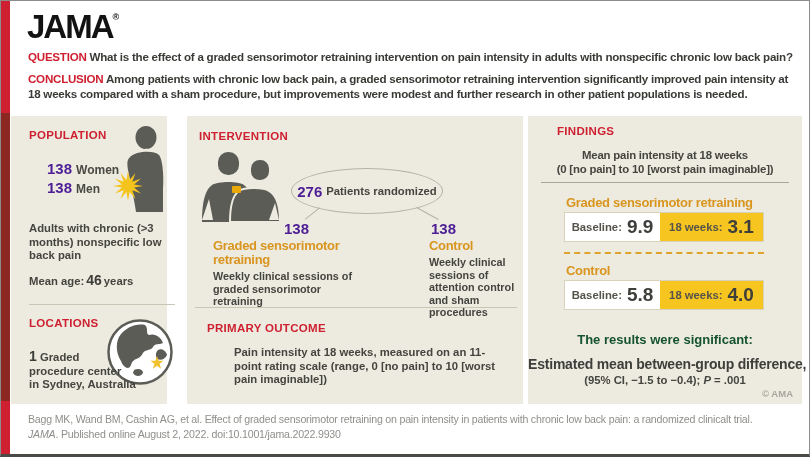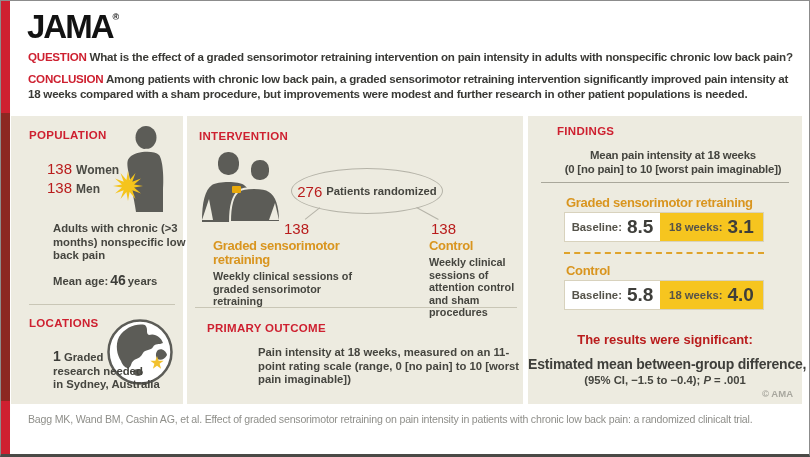--- a/index.html
+++ b/index.html
@@ -17,51 +17,51 @@
   
   .logo { left:26px; top:7px; font-size:33px; font-weight:800; letter-spacing:-2px; color:#121212; }
   .logo sup { font-size:9px; font-weight:700; letter-spacing:0; vertical-align:18px; }
   .qline { left:27px; top:49px; width:778px; white-space:nowrap;
            font-size:11.6px; font-weight:600; letter-spacing:-0.25px; color:#3a3a36; }
   .cline { left:27px; top:71px; width:774px;
            font-size:11.6px; font-weight:600; letter-spacing:-0.25px; color:#3a3a36; line-height:14.5px; }
   .redlbl { color:#CE2030; font-weight:800; }
   
   .panel { background:#EDEBE0; }
-  #panelA { left:10px;  top:115px; width:172px; height:288px; }
+  #panelA { left:10px;  top:115px; width:156px; height:288px; }
   #panelB { left:186px; top:115px; width:336px; height:288px; }
   #panelC { left:527px; top:115px; width:274px; height:288px; }
   .ptitle { font-size:11.5px; font-weight:800; letter-spacing:0.3px; color:#CE2030; }
-  .body-txt { font-size:11.3px; font-weight:600; color:#45453f; line-height:13.5px;margin-left:24px; }
-  .big-num { font-size:15px; font-weight:400; color:#b91c1c; }
+  .body-txt { font-size:11.3px; font-weight:600; color:#45453f; line-height:13.5px; }
+  .big-num { font-size:15px; font-weight:700; color:#4c1d95; }
   .divider { border:none; border-top:1px solid #c9c6b6; height:0; }
   
   .stat { line-height:17px; white-space:nowrap; }
   .stat .lbl { font-size:12px; font-weight:600; color:#4a4a44; margin-left:4px; }
   .age b { font-size:14px; font-weight:800; color:#3c3c38; margin:0 2px; }
   
   .bubble { left:104px; top:52px; width:152px; height:46px; border:1.5px solid #b5b3a8;
             border-radius:50%; display:flex; align-items:center; justify-content:center; gap:4px; }
   .bubble .lbl { font-size:11.3px; font-weight:600; color:#45453f; }
   .conn { height:0; border-top:1.5px solid #b5b3a8; }
   .arm-name { font-size:13px; font-weight:800; letter-spacing:-0.3px; color:#D9951F; line-height:14px; margin-top:2px; }
   .arm-desc { font-size:10.8px; font-weight:600; color:#45453f; line-height:12.5px; margin-top:3px; }
   
-  .f-sub { left:8px; top:32px; width:274px; text-align:center;
+  .f-sub { left:0; top:32px; width:274px; text-align:center;
            font-size:11.4px; font-weight:600; letter-spacing:-0.2px; color:#45453f; line-height:14px; }
   .f-div { left:13px; top:66px; width:248px; border:none; border-top:1px solid #a9a79b; }
   .g-name { font-size:13px; font-weight:800; letter-spacing:-0.3px; color:#D9951F; }
   .score-box { width:200px; height:30px; display:flex; border:1px solid #d8d2bd; background:#ffffff; }
   .score-cell { display:flex; align-items:center; justify-content:center;text-align:center; }
   .score-cell.base { width:95px; }
   .score-cell.wk18 { flex:1; background:#F6C51F; }
   .score-lbl { font-size:11.3px; font-weight:600; color:#55534a; }
   .score-val { font-size:19px; font-weight:800; color:#3e3e3a; margin-left:5px; }
   .dash { border:none; border-top:2px dashed #DFA32B; }
-  .sig { left:0; top:216px; width:274px; text-align:center; font-size:13px; font-weight:700; color:#b91c1c; }
+  .sig { left:0; top:216px; width:274px; text-align:center; font-size:13px; font-weight:700; color:#14532d; }
   .diff { left:0; top:237px; width:274px; text-align:center; white-space:nowrap; }
   .diff .d-lbl { font-size:14px; font-weight:700; letter-spacing:-0.2px; color:#3e3e3a; }
   .diff .d-val { font-size:19.5px; font-weight:800; color:#3e3e3a; margin-left:18px; vertical-align:-2px; }
   .ci { left:0; top:258px; width:274px; text-align:center; font-size:11.3px; font-weight:600; color:#45453f; }
   .ama { right:9px; top:272px; font-size:9.5px; font-weight:600; color:#a8a79e; }
   
   .cite { left:27px; font-size:10.6px; font-weight:500; letter-spacing:-0.2px; color:#8f8f8a; white-space:nowrap; }
   svg { overflow:visible; display:block; }
 </style>
 </head>
@@ -111,21 +111,21 @@
     <svg class="abs" style="left:94px; top:201px;" width="70" height="70" viewBox="0 0 70 70">
       <circle cx="35" cy="35" r="31.5" fill="#ffffff" stroke="#5C5C57" stroke-width="2.5"></circle>
       <path fill="#5C5C57" d="M14 20 C20 10 32 6 40 8 C44 12 40 16 44 18 C50 16 56 20 58 26 C54 28 50 26 48 30 C46 34 40 32 38 36 C34 44 28 40 26 48 C24 54 18 50 16 44 C12 38 10 28 14 20 Z"></path>
       <path fill="#5C5C57" d="M53 33 C57 31 61 34 62 38 C60 42 56 44 52 42 C50 38 51 35 53 33 Z"></path>
       <path fill="#5C5C57" d="M29 53 C33 51 38 52 38 56 C36 60 30 60 28 56 Z"></path>
       <polygon fill="#F2C12E" transform="translate(52,46)" points="0,-7 1.6,-2.2 6.7,-2.2 2.6,0.8 4.1,5.7 0,2.8 -4.1,5.7 -2.6,0.8 -6.7,-2.2 -1.6,-2.2"></polygon>
     </svg>
 
     <div class="abs body-txt" style="left:18px; top:234px;">
       <div><b style="font-size:14px; color:#3c3c38;">1</b> <span>Graded</span></div>
-      <div>research needed</div>
+      <div>procedure center</div>
       <div>in Sydney, Australia</div>
     </div>
   </div>
 
   <div id="panelB" class="abs panel">
     <div class="abs ptitle" style="left:12px; top:14px;">INTERVENTION</div>
 
     <svg class="abs" style="left:12px; top:36px;" width="84" height="70" viewBox="0 0 84 70">
       <rect x="19" y="0" width="21" height="23" rx="10" fill="#5C5C57"></rect>
       <path d="M3 70 C3 50 6 38 13 33 C19 29 40 29 45 33 C52 38 56 50 56 70 Z" fill="#5C5C57"></path>
@@ -165,21 +165,21 @@
     <div class="abs f-sub">
       <div>Mean pain intensity at 18 weeks</div>
       <div>(0 [no pain] to 10 [worst pain imaginable])</div>
     </div>
     <hr class="abs f-div">
 
     <div class="abs g-name" style="left:38px; top:79px;">Graded sensorimotor retraining</div>
     <div class="abs score-box" style="left:36px; top:96px;">
       <div class="score-cell base">
         <span class="score-lbl">Baseline:</span>
-        <span class="score-val">8.5</span>
+        <span class="score-val">9.9</span>
       </div>
       <div class="score-cell wk18">
         <span class="score-lbl">18 weeks:</span>
         <span class="score-val">3.1</span>
       </div>
     </div>
 
     <hr class="abs dash" style="left:36px; top:136px; width:200px;">
 
     <div class="abs g-name" style="left:38px; top:147px;">Control</div>
@@ -198,13 +198,16 @@
     <div class="abs diff">
       <span class="d-lbl">Estimated mean between-group difference,</span><span class="d-val">−1.0</span>
     </div>
     <div class="abs ci">
       <span>(95% CI, −1.5 to −0.4); </span><i>P</i><span> = .001</span>
     </div>
     <div class="abs ama">© AMA</div>
   </div>
 
   <div class="abs cite" style="top:412px;">Bagg MK, Wand BM, Cashin AG, et al. Effect of graded sensorimotor retraining on pain intensity in patients with chronic low back pain: a randomized clinicalt trial.</div>
+  <div class="abs cite" style="top:427px;">
+    <i>JAMA</i><span>. Published online August 2, 2022. doi:10.1001/jama.2022.9930</span>
+  </div>
 </div>
 
 </body></html>

